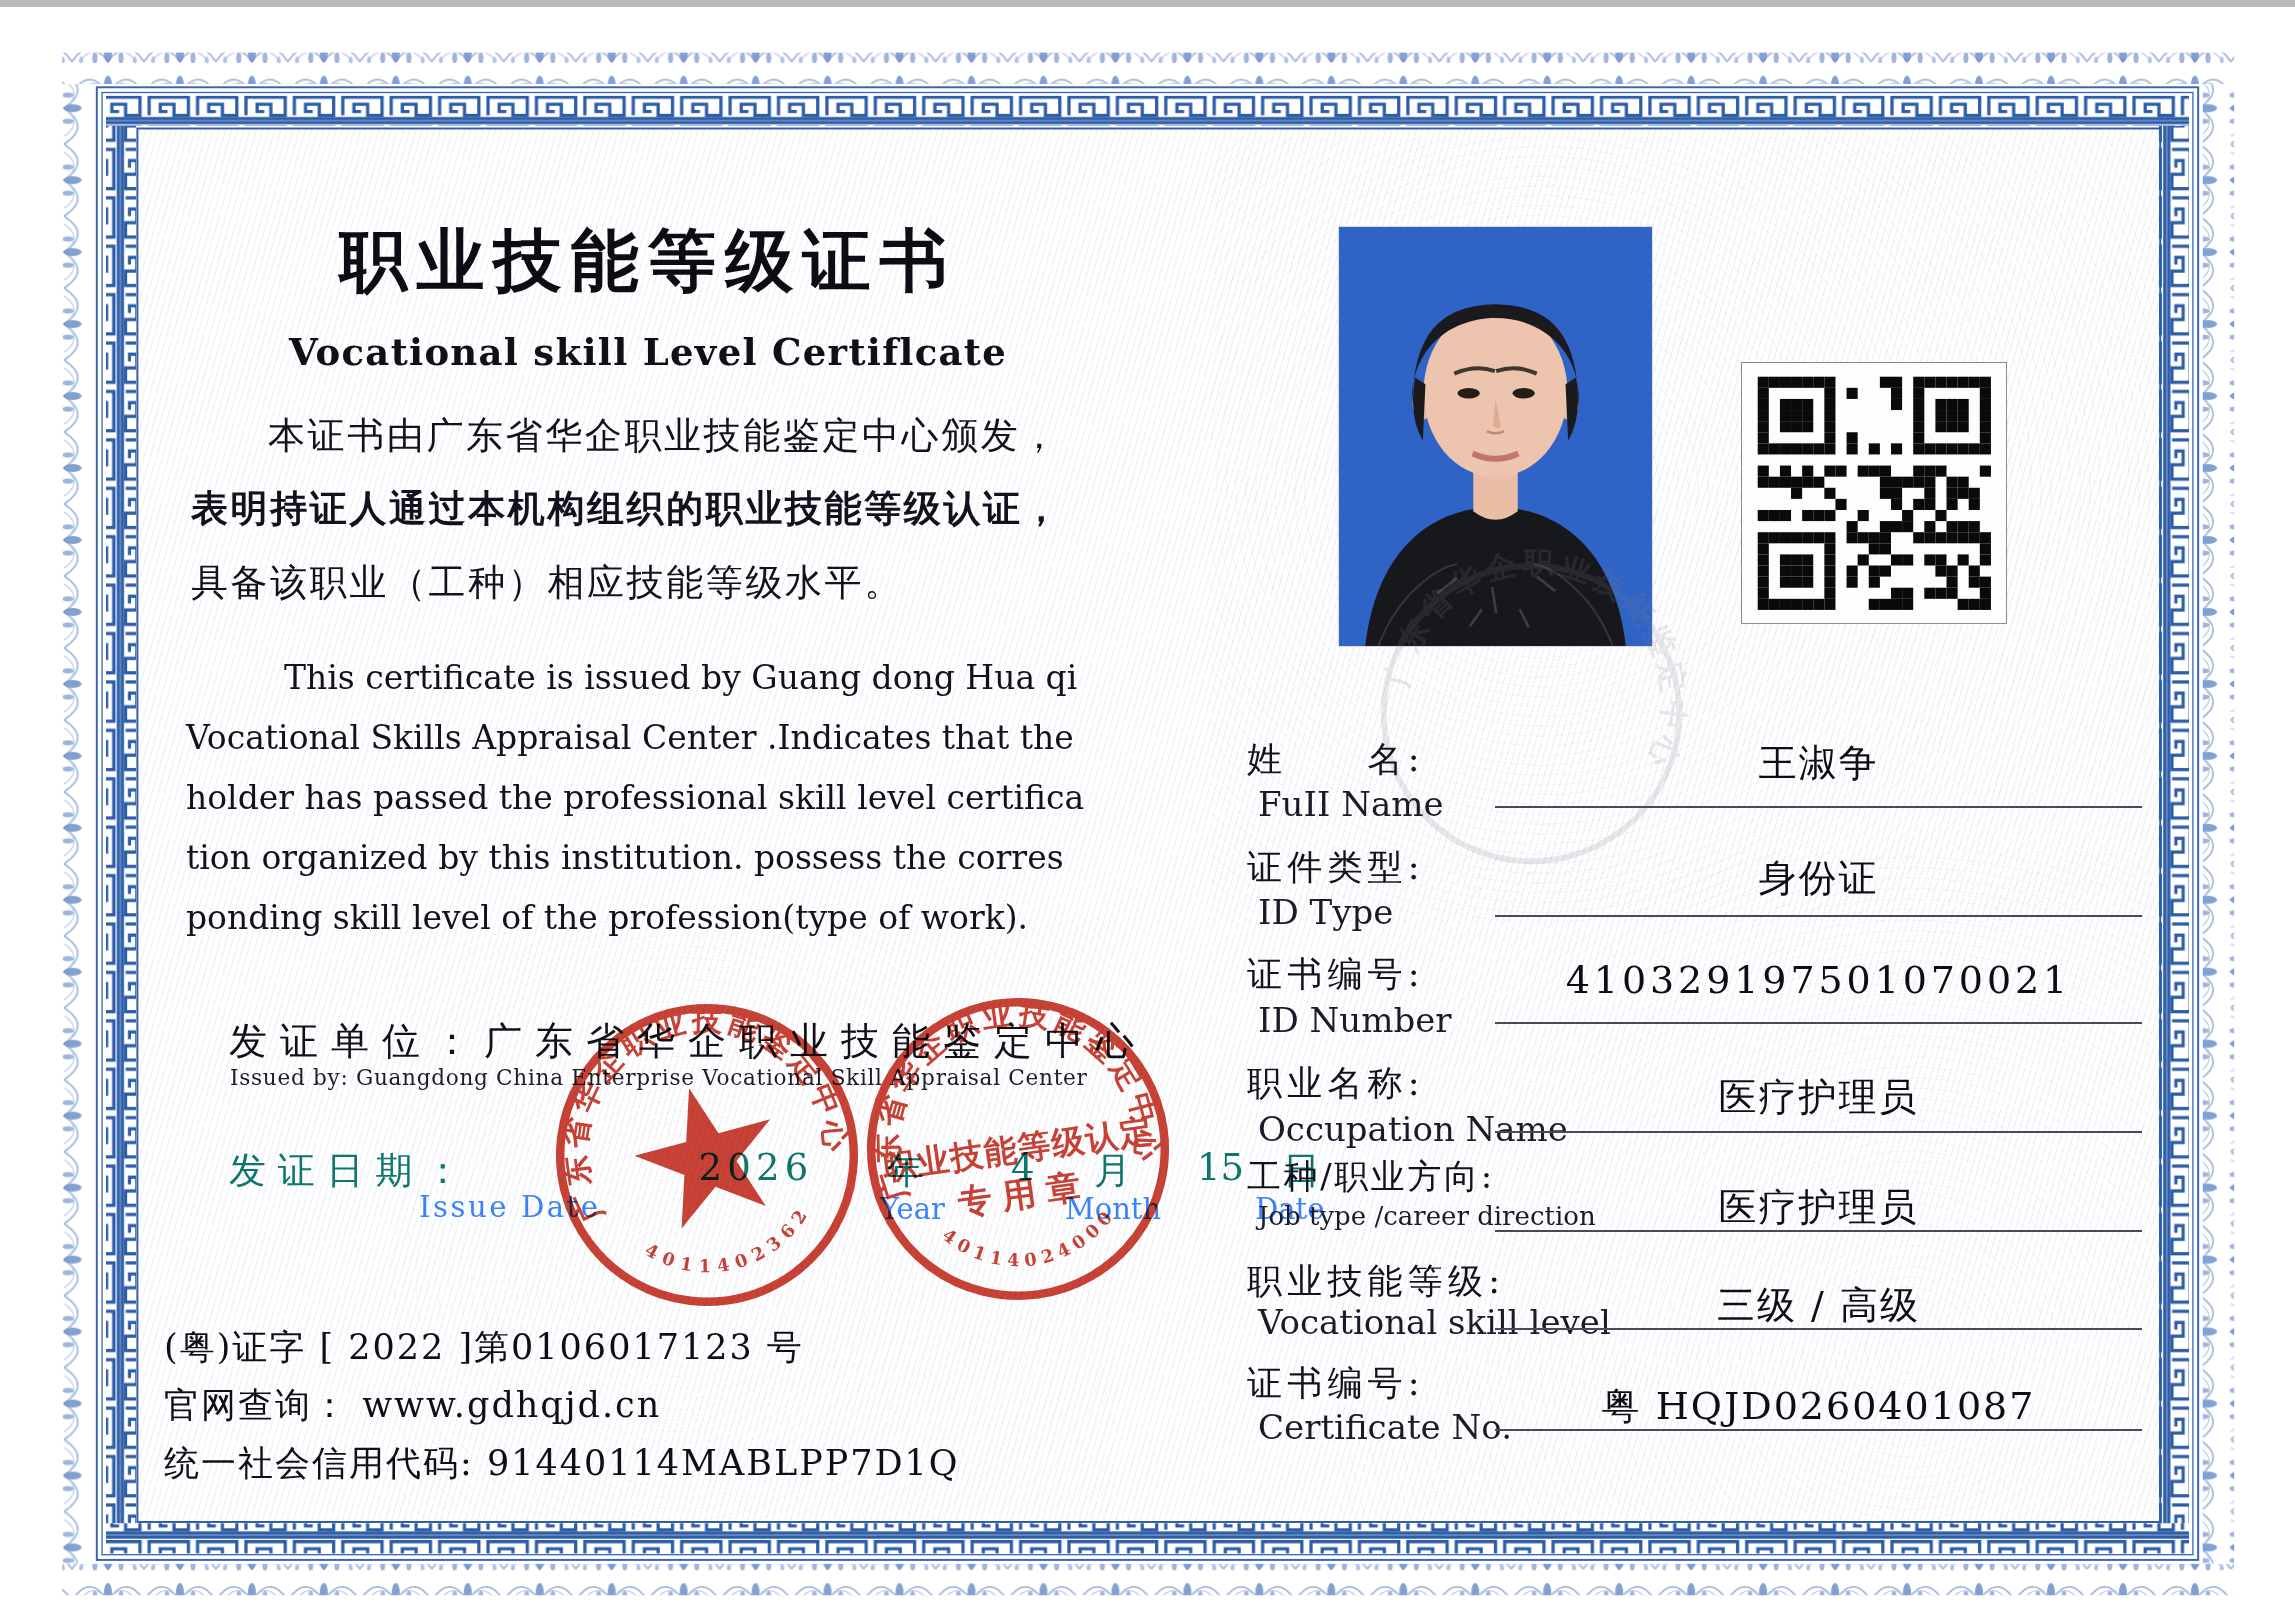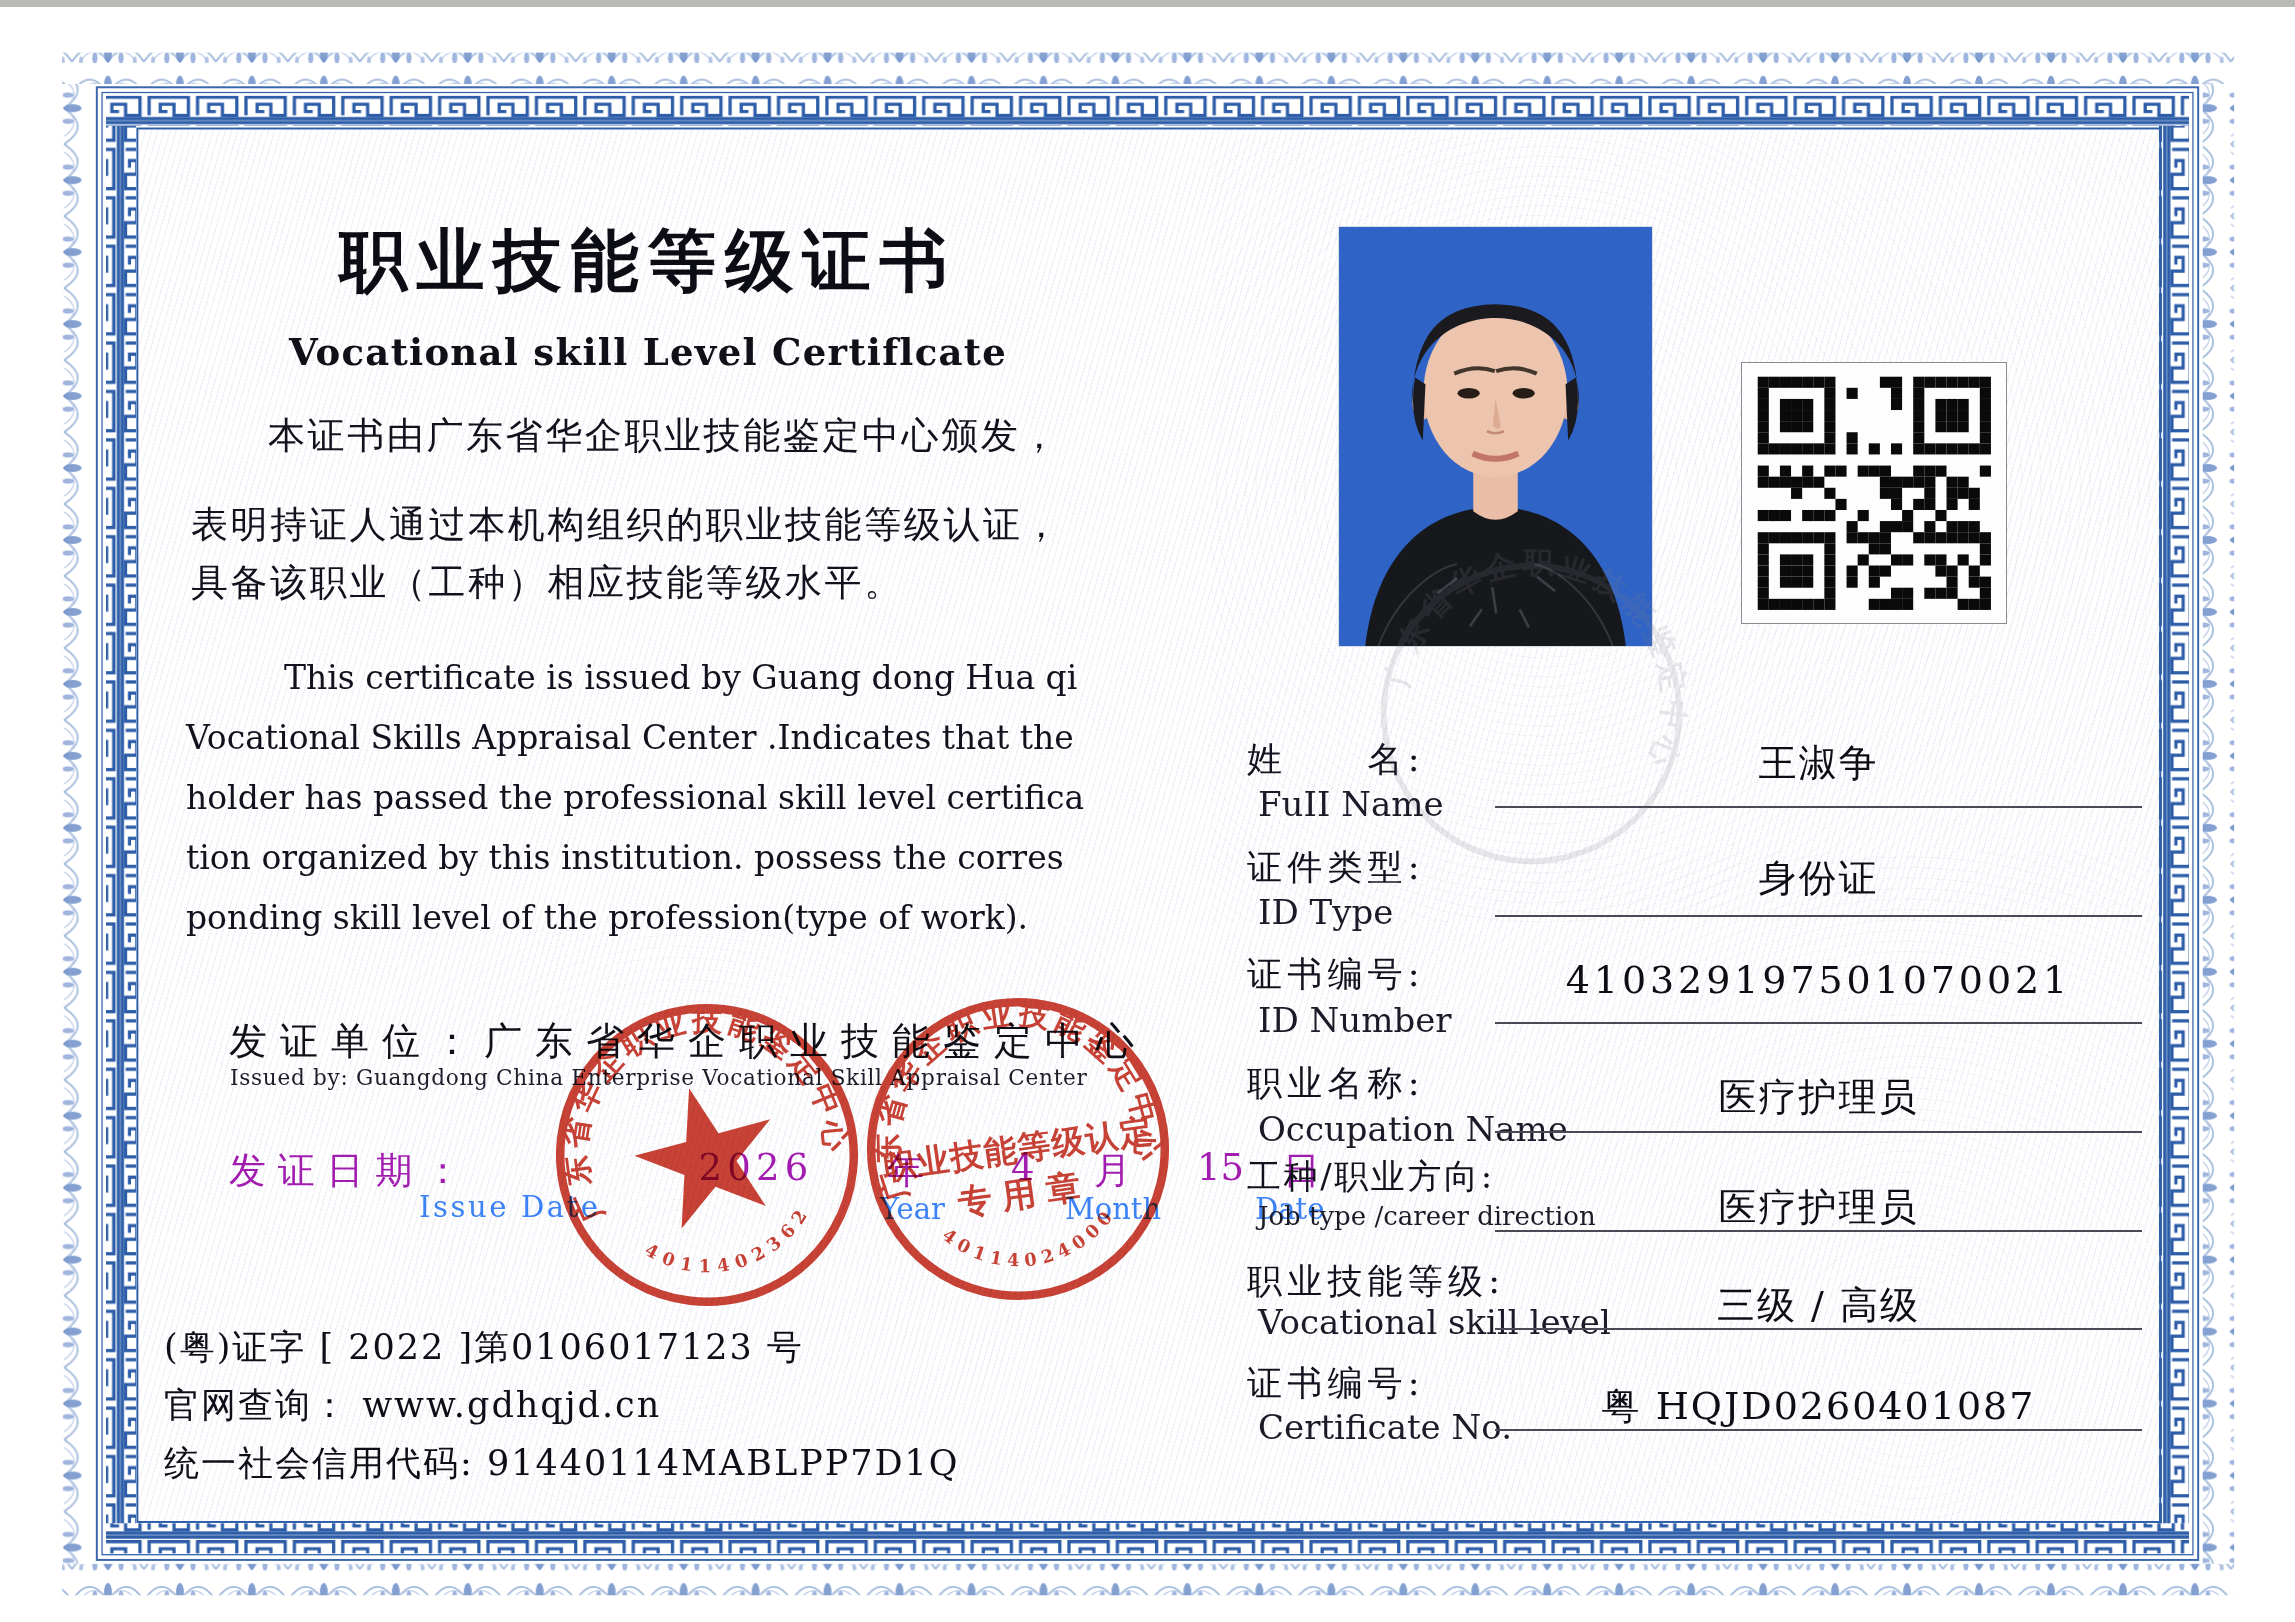--- a/index.html
+++ b/index.html
@@ -22,21 +22,21 @@
      background:repeating-radial-gradient(circle at 40% 60%, rgba(130,142,186,0.07) 0 1.3px, rgba(255,255,255,0) 1.3px 11px);}
   
   .title{left:249px;top:216px;width:798px;text-align:center;font-size:68px;font-weight:700;
          letter-spacing:9.2px;color:#0c0c14;}
   .subtitle{left:249px;top:330px;width:798px;text-align:center;font-size:37px;font-weight:700;
          letter-spacing:1.3px;color:#101018;}
   .zhline{left:191px;width:962px;font-size:37px;color:#12121e;letter-spacing:2.6px;}
   .enline{left:186px;width:975px;font-size:33px;color:#12121e;}
   .issuer-zh{left:229px;top:1016px;width:1047px;font-size:38px;letter-spacing:13px;color:#101018;white-space:nowrap;}
   .issuer-en{left:230px;top:1065px;width:982px;font-size:21.6px;color:#1c1c2a;letter-spacing:0.7px;}
-  .datezh{font-size:37px;color:#a21caf;}
+  .datezh{font-size:37px;color:#0f766e;}
   .dateen{font-size:29px;color:#3b82f6;}
   .footline{left:164px;font-size:35px;color:#0e0e18;letter-spacing:2px;}
   
   .flabel{left:1247px;font-size:35px;color:#12121f;letter-spacing:5.2px;white-space:nowrap;}
   .flabel-en{left:1258px;font-size:34px;color:#1a1a28;white-space:nowrap;}
   .fvalue{left:1498px;width:641px;text-align:center;font-size:38px;color:#0d0d16;letter-spacing:2px;white-space:nowrap;}
   .fline{left:1495px;width:647px;height:0;border-top:2px solid #4a4a57;}
   
   .photo{left:1338px;top:226px;width:313px;height:419px;border:1.3px solid #d8dde8;box-sizing:content-box;}
   .qr{left:1741px;top:362px;width:264px;height:260px;background:#fdfdfd;border:1.3px solid #8a8a90;}
@@ -106,21 +106,21 @@
 
   <div class="abs guilloche"></div>
   <div class="waves waves1"></div>
   <div class="waves waves2"></div>
   <div class="waves waves3"></div>
 
   <div class="abs title">职业技能等级证书</div>
   <div class="abs subtitle">Vocational skill Level  Certiflcate</div>
 
   <div class="abs zhline" style="top:411px;text-indent:77px;">本证书由广东省华企职业技能鉴定中心颁发，</div>
-  <div class="abs zhline" style="top:500px;">表明持证人通过本机构组织的职业技能等级认证，</div>
+  <div class="abs zhline" style="top:484px;font-weight:bold;">表明持证人通过本机构组织的职业技能等级认证，</div>
   <div class="abs zhline" style="top:558px;">具备该职业（工种）相应技能等级水平。</div>
 
   <div class="abs enline" style="top:658px;text-indent:98px;">This certificate is issued by Guang dong Hua qi</div>
   <div class="abs enline" style="top:718px;">Vocational Skills Appraisal Center .Indicates that the</div>
   <div class="abs enline" style="top:778px;">holder has passed the professional skill level certifica</div>
   <div class="abs enline" style="top:838px;">tion organized by this institution. possess the corres</div>
   <div class="abs enline" style="top:898px;">ponding  skill level of the profession(type of  work).</div>
 
   <div class="abs issuer-zh">发证单位：广东省华企职业技能鉴定中心</div>
   <div class="abs issuer-en">Issued by: Guangdong China Enterprise Vocational Skill Appraisal Center</div>

